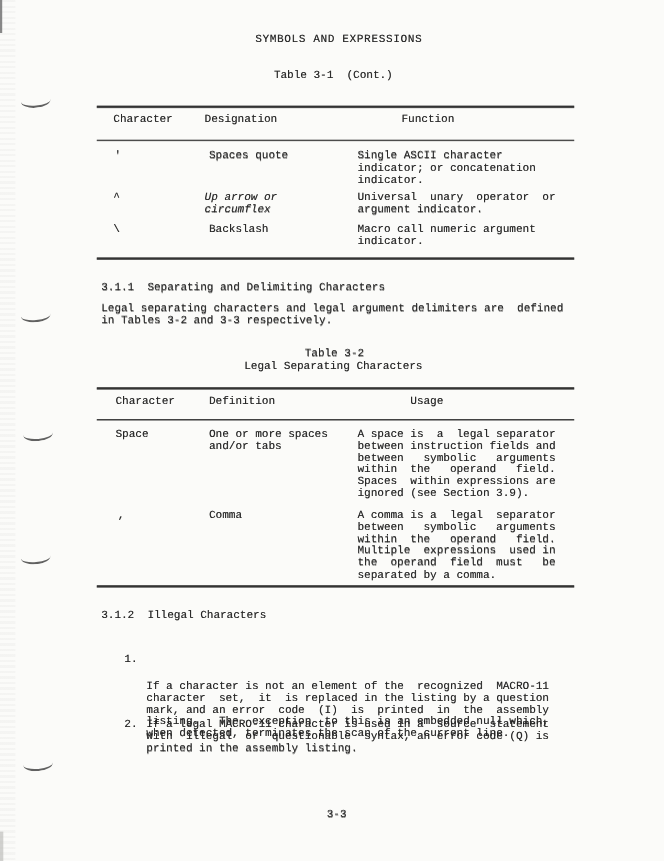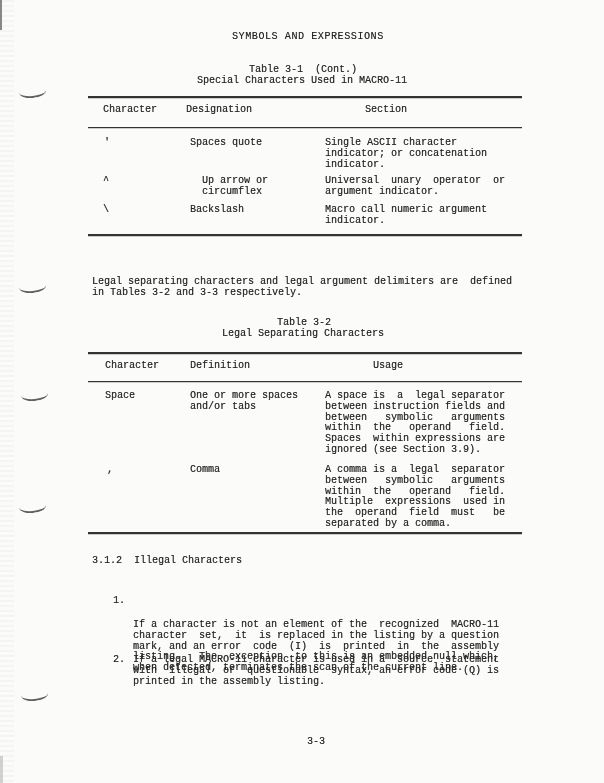--- a/index.html
+++ b/index.html
@@ -43,50 +43,50 @@
   <div class="edge-bottom"></div>
   <div class="arc" style="left:19px;top:85px;"></div>
   <div class="arc" style="left:19px;top:280px;"></div>
   <div class="arc" style="left:21px;top:388px;"></div>
   <div class="arc" style="left:19px;top:500px;"></div>
   <div class="arc" style="left:21px;top:688px;"></div>
 
   <div class="t" style="left:232px;top:32px;letter-spacing:0.6px;">SYMBOLS AND EXPRESSIONS</div>
 
   <div class="t" style="left:249px;top:65px;">Table 3-1  (Cont.)</div>
-  <div class="t" style="left:197px;top:76px;">Special Characters Used in MACRO-11</div>
 
   <div class="rule thick" style="top:96px;"></div>
   <div class="t" style="left:103px;top:105px;">Character</div>
   <div class="t" style="left:186px;top:105px;">Designation</div>
-  <div class="t" style="left:365px;top:105px;">Section</div>
+  <div class="t" style="left:365px;top:105px;">Function</div>
   <div class="rule" style="top:127px;"></div>
 
   <div>
     <div class="t" style="left:104px;top:138px;">'</div>
     <div class="t" style="left:190px;top:138px;">Spaces quote</div>
     <div class="t" style="left:325px;top:138px;">Single ASCII character
 indicator; or concatenation
 indicator.</div>
   </div>
   <div>
     <div class="t" style="left:103px;top:176px;">^</div>
-    <div class="t" style="left:202px;top:176px;">Up arrow or
+    <div class="t" style="left:186px;top:176px;font-style:italic;">Up arrow or
 circumflex</div>
     <div class="t" style="left:325px;top:176px;">Universal  unary  operator  or
 argument indicator.</div>
   </div>
   <div>
     <div class="t" style="left:103px;top:205px;">\</div>
     <div class="t" style="left:190px;top:205px;">Backslash</div>
     <div class="t" style="left:325px;top:205px;">Macro call numeric argument
 indicator.</div>
   </div>
   <div class="rule thick" style="top:234px;"></div>
 
+  <div class="t" style="left:92px;top:258px;">3.1.1  Separating and Delimiting Characters</div>
   <div class="t" style="left:92px;top:277px;">Legal separating characters and legal argument delimiters are  defined
 in Tables 3-2 and 3-3 respectively.</div>
 
   <div class="t" style="left:277px;top:318px;">Table 3-2</div>
   <div class="t" style="left:222px;top:329px;">Legal Separating Characters</div>
 
   <div class="rule thick" style="top:352px;"></div>
   <div class="t" style="left:105px;top:361px;">Character</div>
   <div class="t" style="left:190px;top:361px;">Definition</div>
   <div class="t" style="left:373px;top:361px;">Usage</div>
@@ -125,15 +125,15 @@
 listing.   The  exception  to this is an embedded null which,
 when detected, terminates the scan of the current line.</div>
   </div>
   <div>
     <div class="t" style="left:113px;top:655px;">2.</div>
     <div class="t" style="left:133px;top:655px;">If a legal MACRO-11 character is used in a  source  statement
 with  illegal  or  questionable  syntax, an error code (Q) is
 printed in the assembly listing.</div>
   </div>
 
-  <div class="t" style="left:297px;top:737px;margin-left:10px;">3-3</div>
+  <div class="t" style="left:297px;top:737px;">3-3</div>
 
 </div>
 
 </body></html>

